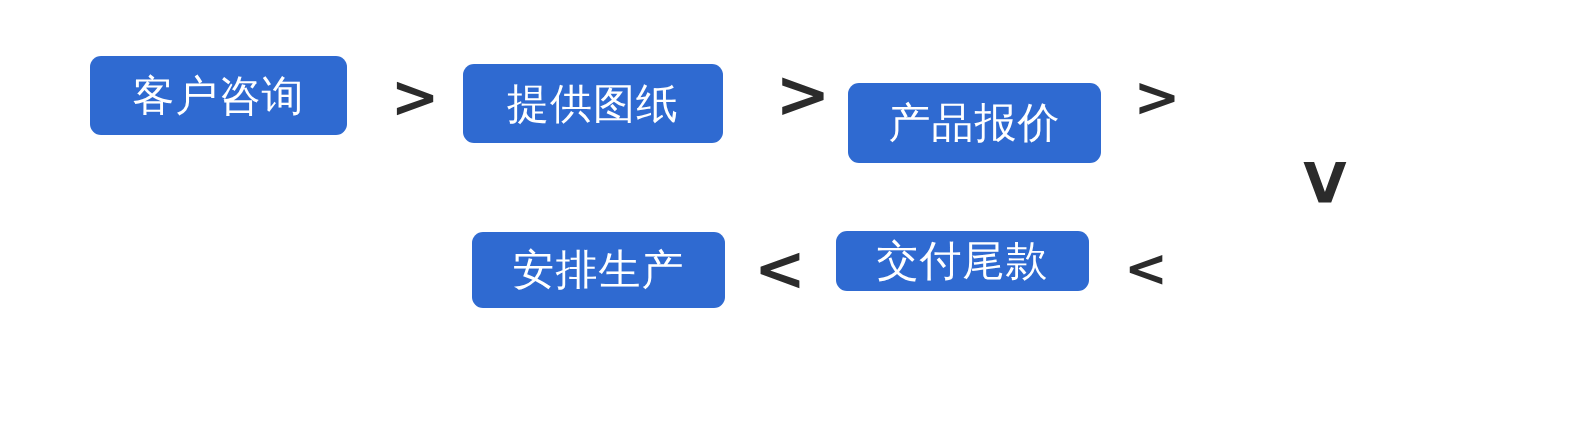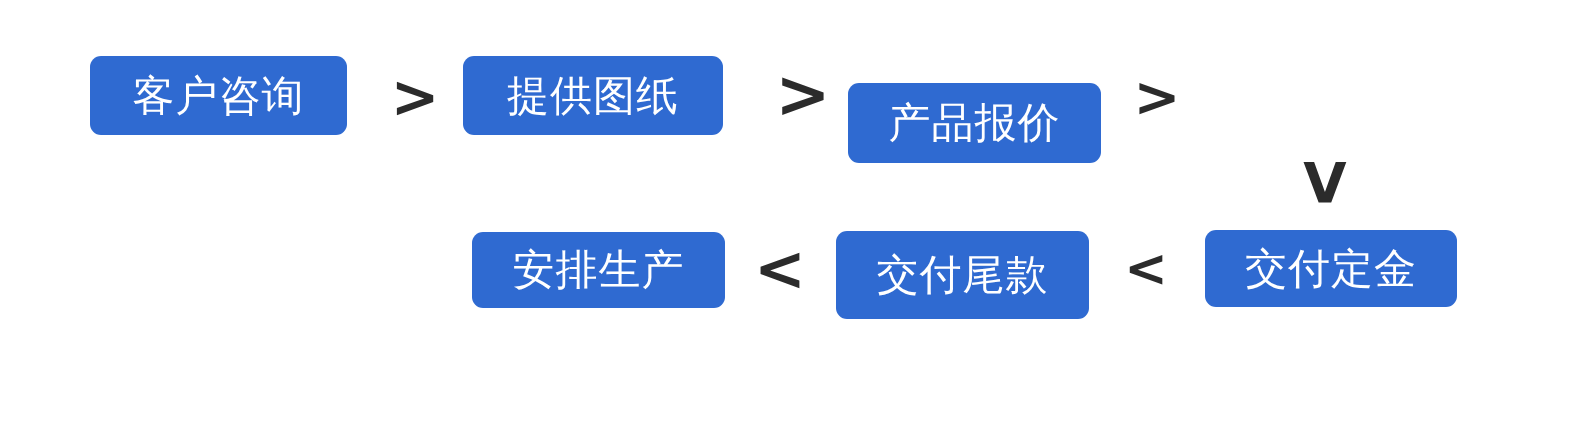--- a/index.html
+++ b/index.html
@@ -44,27 +44,27 @@
     line-height: 1;
     white-space: nowrap;
     display: flex;
     align-items: center;
     justify-content: center;
     font-family: "DejaVu Sans", "Liberation Sans", sans-serif;
   }
 
   
   #node-0 { left: 90px;   top: 56px;  width: 257px; height: 79px; }
-  #node-1 { left: 463px;  top: 56px;  width: 260px; height: 79px; }
+  #node-1 { left: 463px;  top: 64px;  width: 260px; height: 79px; }
   #node-2 { left: 848px;  top: 55px;  width: 253px; height: 80px; margin-top: 28px; }
   #node-3 { left: 1207px; top: 52px;  width: 252px; height: 81px; }
 
   
   #node-4 { left: 1205px; top: 230px; width: 252px; height: 77px; }
-  #node-5 { left: 836px;  top: 231px; width: 253px; height: 88px; }
+  #node-5 { left: 836px;  top: 231px; width: 253px; height: 60px; }
   #node-6 { left: 472px;  top: 232px; width: 253px; height: 76px; }
 
   
   #conn-0 { left: 385px;  top: 68px;  width: 60px; height: 58px; font-size: 58px; }
   #conn-1 { left: 770px;  top: 62px;  width: 66px; height: 66px; font-size: 66px; }
   #conn-2 { left: 1128px; top: 68px;  width: 58px; height: 58px; font-size: 56px; }
   #conn-3 { left: 1292px; top: 157px; width: 66px; height: 52px; font-size: 56px; }
   #conn-4 { left: 1118px; top: 240px; width: 56px; height: 56px; font-size: 52px; }
   #conn-5 { left: 748px;  top: 238px; width: 64px; height: 62px; font-size: 62px; }
 </style>
@@ -87,23 +87,20 @@
 
   <div class="node" id="node-2">
     <span class="node-label">产品报价</span>
   </div>
 
   <div class="chev" id="conn-2">&gt;</div>
 
 
   <div class="chev" id="conn-3">V</div>
 
-  <div class="node" id="node-4">
-    <span class="node-label">交付定金</span>
-  </div>
 
   <div class="chev" id="conn-4">&lt;</div>
 
   <div class="node" id="node-5">
     <span class="node-label">交付尾款</span>
   </div>
 
   <div class="chev" id="conn-5">&lt;</div>
 
   <div class="node" id="node-6">

